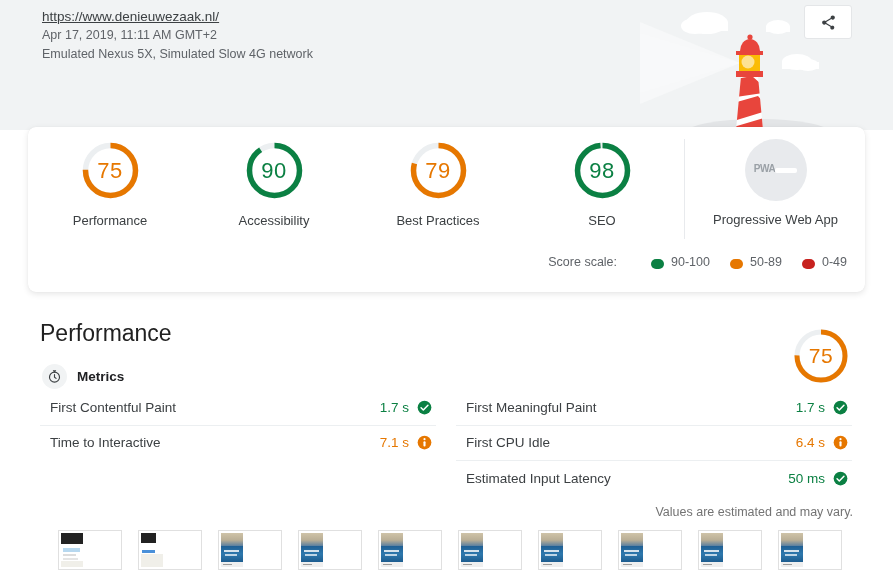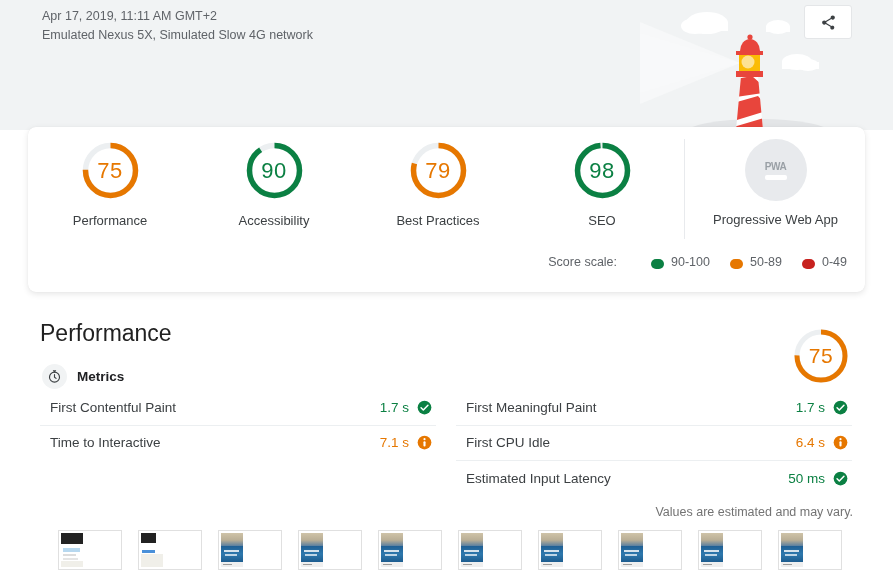--- a/index.html
+++ b/index.html
@@ -131,21 +131,21 @@
     font-size: 13px;
     color: #3c4043;
     white-space: nowrap;
   }
   .pwa-badge {
     width: 62px;
     height: 62px;
     border-radius: 50%;
     background: #e8eaed;
     display: flex;
-    flex-direction: column;
+    flex-direction: row;
     align-items: center;
     justify-content: center;
   }
   .pwa-text {
     font-size: 10px;
     color: #9aa0a6;
     letter-spacing: -0.5px;
     font-weight: bold;
     margin-bottom: 3px;
   }
@@ -357,20 +357,21 @@
     <rect x="99" y="54" width="21" height="17" fill="#fbbc05"></rect>
     <circle cx="108" cy="62" r="6.5" fill="#fde293"></circle>
 
     <rect x="96" y="51" width="27" height="4" fill="#e8453c"></rect>
 
     <path d="M100,51 a10,12 0 0 1 20,0 z" fill="#e8453c"></path>
     <circle cx="110" cy="37" r="2.6" fill="#e8453c"></circle>
   </svg>
 
   <div class="header-meta">
+    <a class="header-url" href="#">https://www.denieuwezaak.nl/</a>
     <span class="header-time">Apr 17, 2019, 11:11 AM GMT+2</span>
     <span class="header-env">Emulated Nexus 5X, Simulated Slow 4G network</span>
   </div>
 </div>
 
 <div class="share-btn">
   <svg width="17" height="17" viewBox="0 0 24 24">
     <path fill="#3c4043" d="M18 16.08c-.76 0-1.44.3-1.96.77L8.91 12.7c.05-.23.09-.46.09-.7s-.04-.47-.09-.7l7.05-4.11c.54.5 1.25.81 2.04.81 1.66 0 3-1.34 3-3s-1.34-3-3-3-3 1.34-3 3c0 .24.04.47.09.7L8.04 9.81C7.5 9.31 6.79 9 6 9c-1.66 0-3 1.34-3 3s1.34 3 3 3c.79 0 1.5-.31 2.04-.81l7.12 4.16c-.05.21-.8.43-.8.65 0 1.61 1.31 2.92 2.92 2.92s2.92-1.31 2.92-2.92-1.31-2.92-2.92-2.92z"></path>
   </svg>
 </div>

